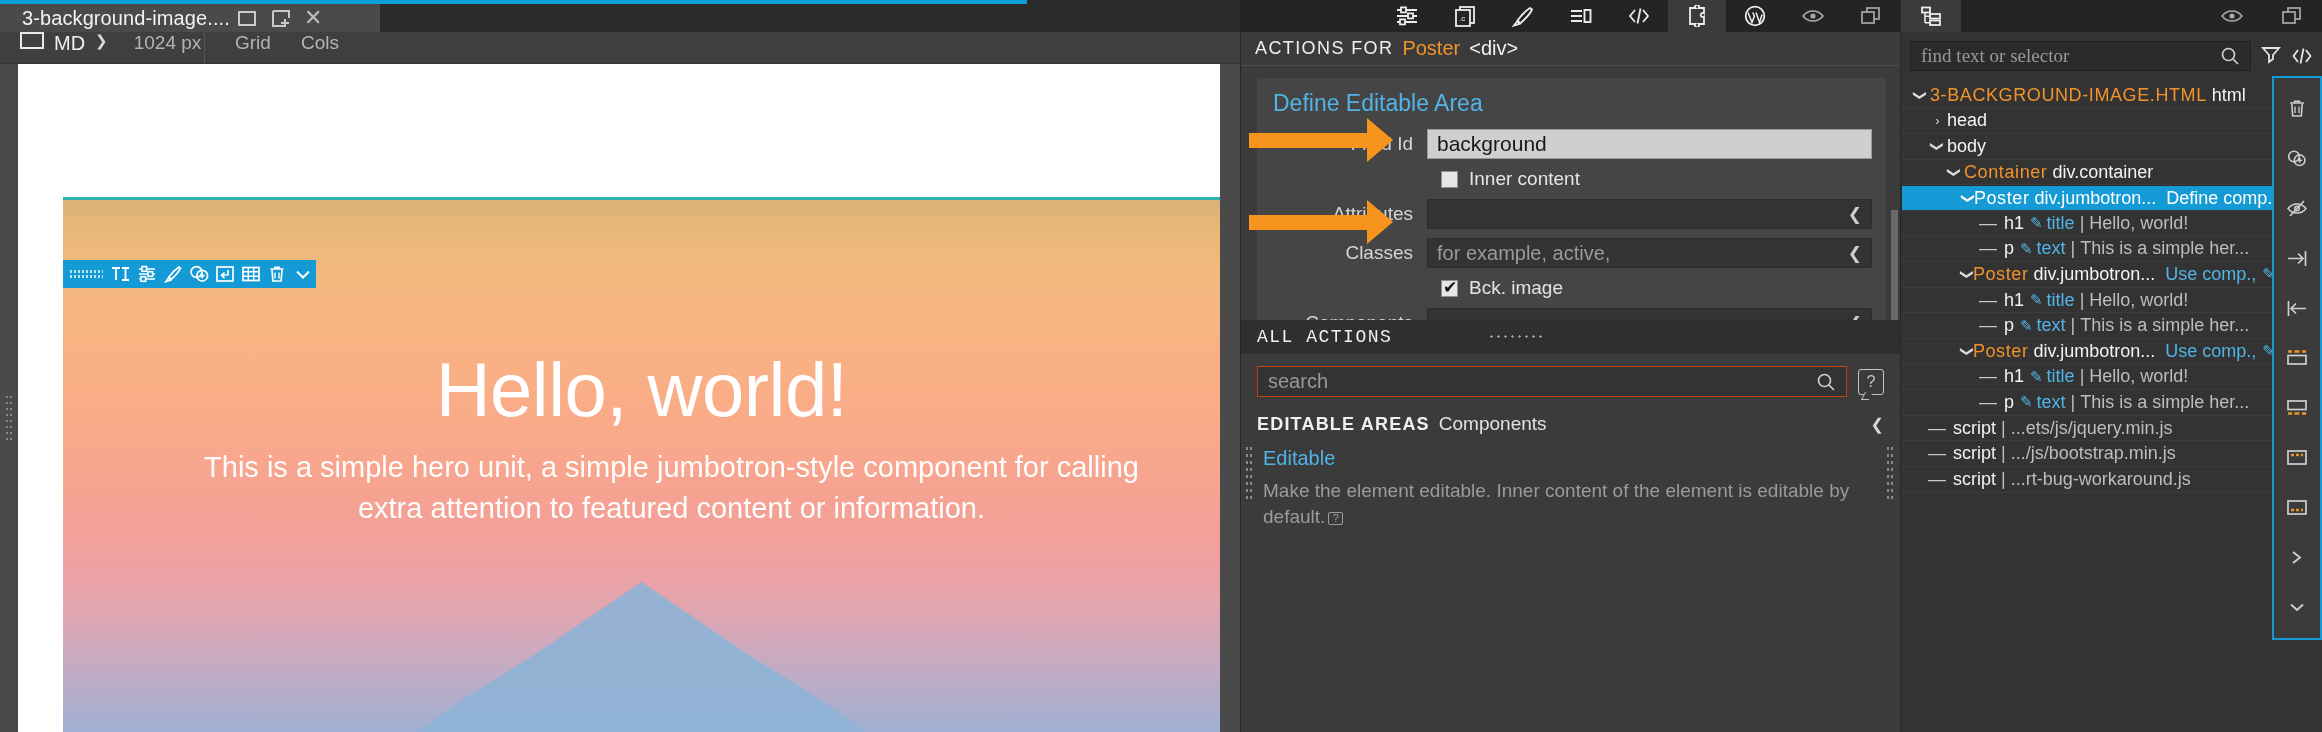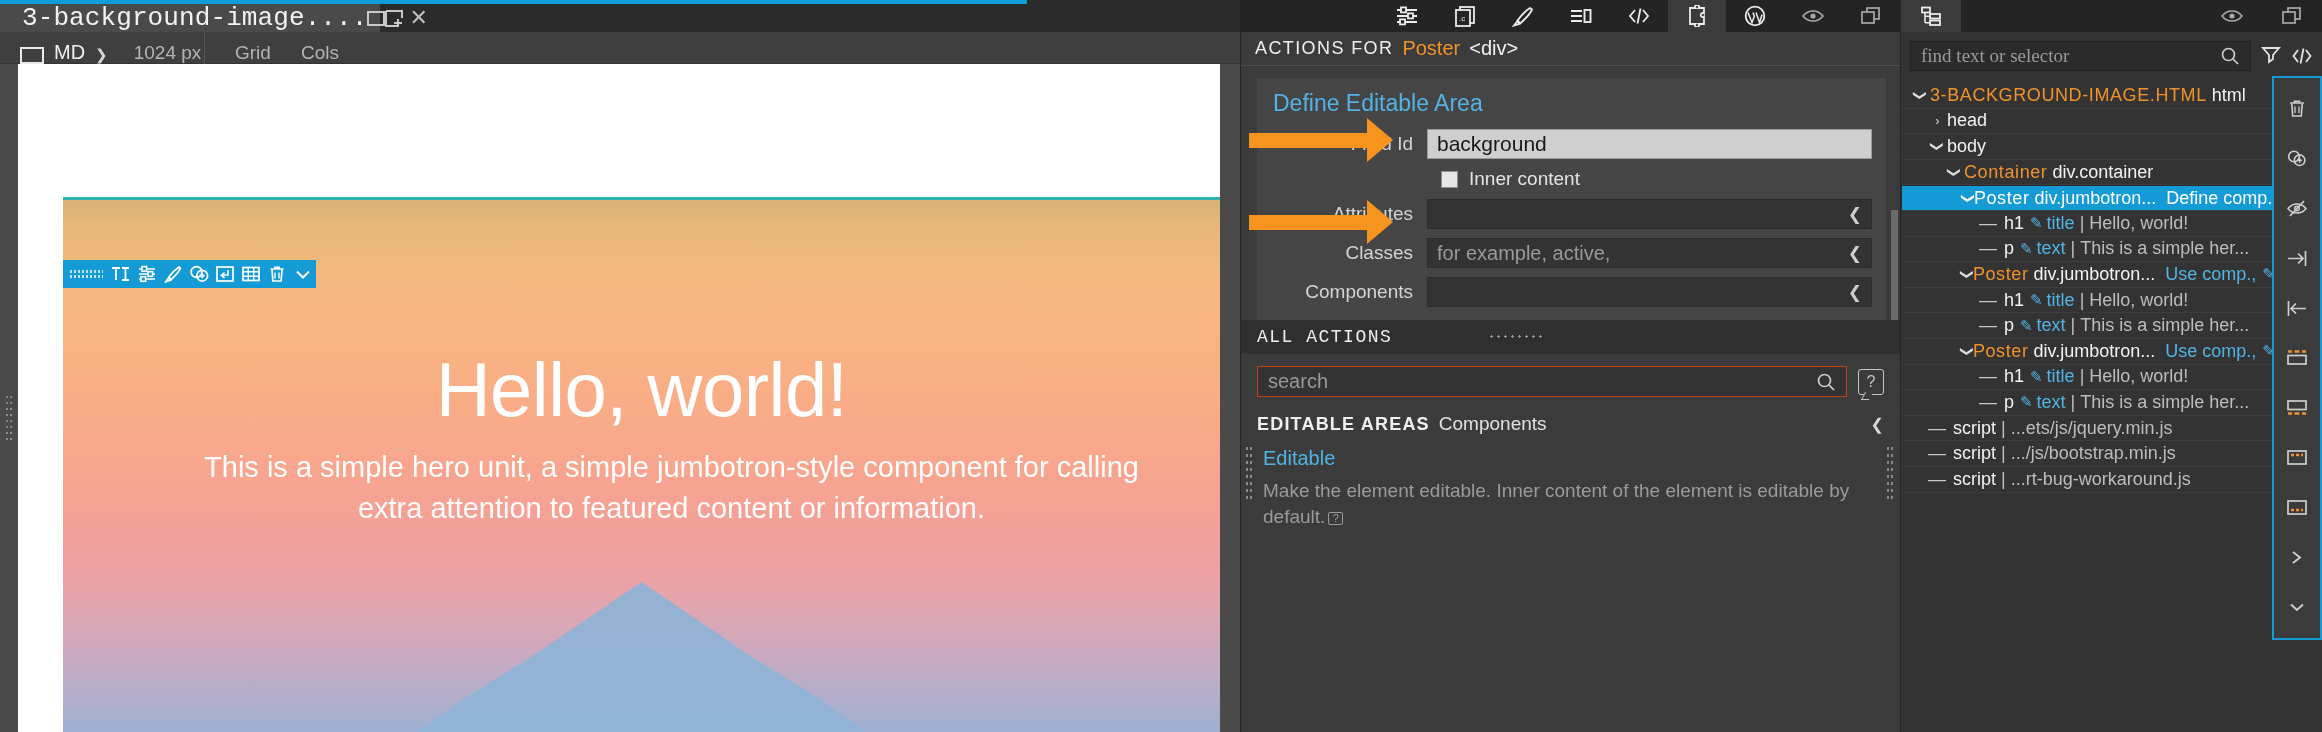--- a/index.html
+++ b/index.html
@@ -12,28 +12,28 @@
   }
   .app { position:relative; width:2322px; height:732px; display:flex; }
 
   
   .left { position:relative; width:1240px; height:732px; background:#4a4a4a; }
 
   .tabbar { position:relative; height:32px; background:#2b2b2b; }
   .tabbar .accent { position:absolute; left:0; top:0; width:1027px; height:4px; background:#0d9edb; }
   .tab { position:absolute; left:0; top:4px; height:28px; width:380px;
          background:#4a4a4a; display:flex; align-items:center; padding-left:22px; gap:0; }
-  .tab-title { font-size:26px; color:#f2f2f2; letter-spacing:.1px; white-space:nowrap;font-family:Liberation Mono, monospace; }
+  .tab-title { font-size:20px; color:#f2f2f2; letter-spacing:.1px; white-space:nowrap; }
   .tab-ico { width:34px; height:28px; display:flex; align-items:center; justify-content:center; color:#c9c9c9; }
   .tab-ico svg { display:block; }
   .tab-close { margin-left:6px; font-size:22px; color:#bdbdbd; }
 
   .toolrow { position:relative; height:32px; background:#3f3f3f; display:flex; align-items:center;
              border-bottom:1px solid #353535; }
-  .toolrow .seg { display:flex; align-items:flex-end; height:32px; }
+  .toolrow .seg { display:flex; align-items:flex-start; height:32px; }
   .seg-a { width:205px; padding-left:20px; gap:10px; border-right:1px solid #555; }
   .bpbox { width:24px; height:17px; border:2.5px solid #e9e9e9; }
   .bplabel { font-size:20px; color:#efefef; }
   .chev { color:#d8d8d8; font-size:15px; }
   .pxlabel { font-size:19px; color:#b4b4b4; margin-left:16px; }
   .seg-b { padding-left:30px; gap:30px; }
   .seg-b span { font-size:19px; color:#b4b4b4; }
 
   .canvas-wrap { position:absolute; left:0; top:64px; right:0; bottom:0; background:#4a4a4a; overflow:hidden; }
   .ruler-dots { position:absolute; left:5px; top:330px; width:8px; height:50px;
@@ -371,20 +371,24 @@
       <div class="frow">
         <div class="flab">Classes</div>
         <div class="fctl">
             <div class="sel">
           <span>for example, active,</span>
           <span class="cv">❮</span>
         </div>
           </div>
       </div>
 
+      <div class="chkrow">
+        <span class="chk on"></span>
+        <span>Bck. image</span>
+      </div>
 
       <div class="frow">
         <div class="flab">Components</div>
         <div class="fctl">
             <div class="sel">
           <span></span>
           <span class="cv">❮</span>
         </div>
           </div>
       </div>

